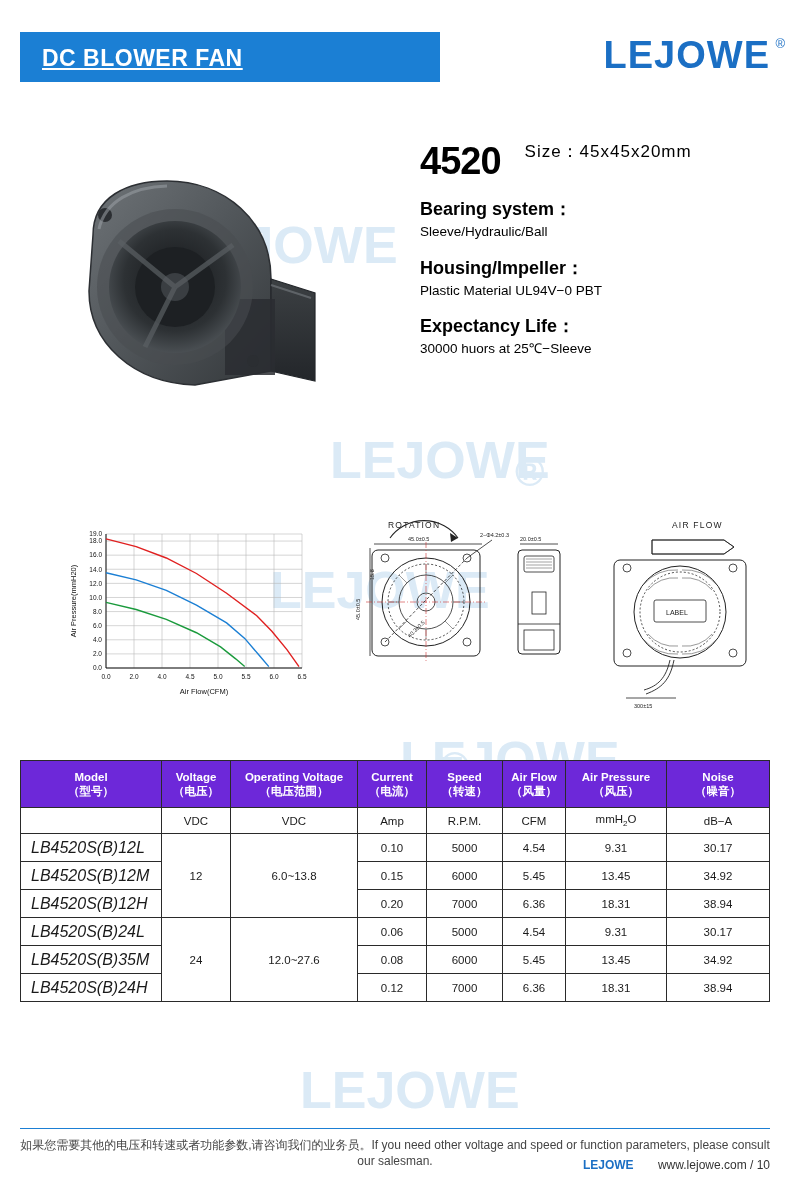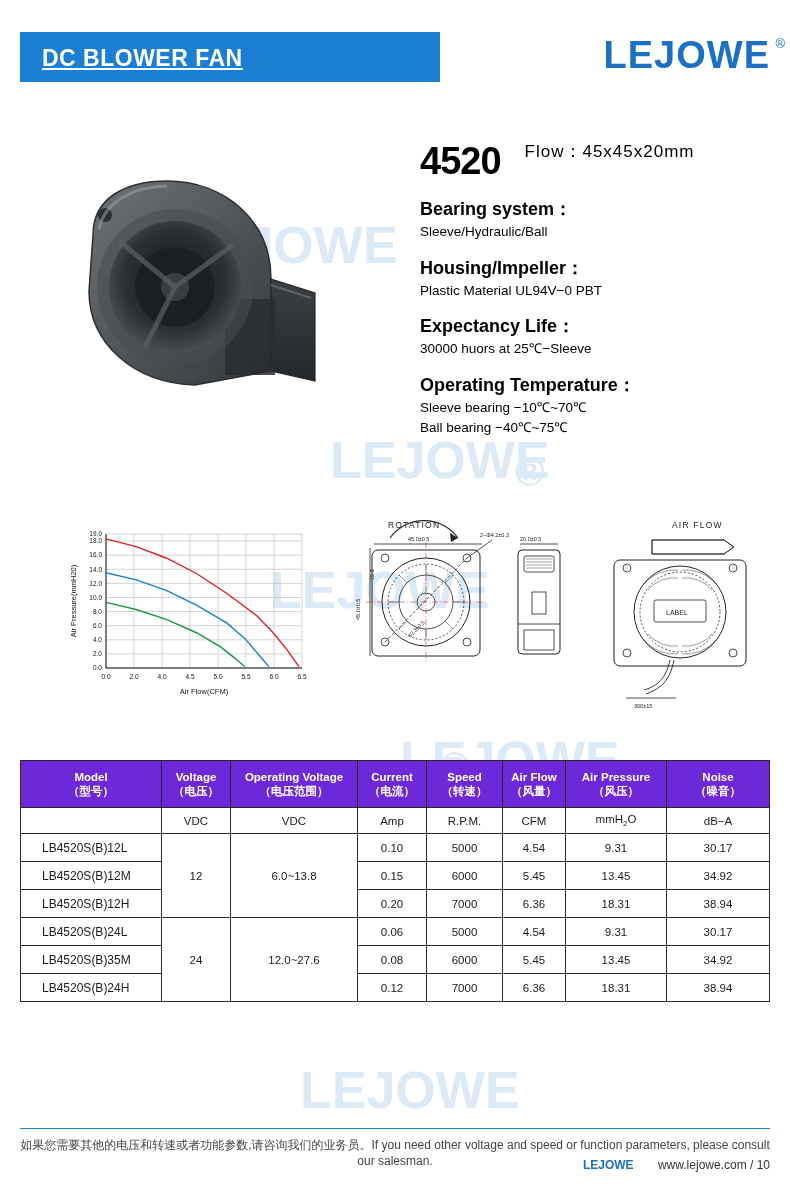--- a/index.html
+++ b/index.html
@@ -77,21 +77,21 @@
     background:#fff;
   }
   table.spec-table thead th{
     background:#6d28d9;color:#ffffff;font-weight:bold;
     line-height:1.25;height:46px;
   }
   table.spec-table .unit-row td{
     height:25px;font-size:11.5px;
   }
   table.spec-table td.model-cell{
-    text-align:left;padding-left:21px;font-size:12px;
+    text-align:left;padding-left:10px;font-size:16px;font-style:italic;
   }
   .sub{font-size:8px;vertical-align:sub;}
 
   
   .footer{
     position:absolute;left:20px;top:1128px;width:750px;
   }
   .footer-line{
     position:absolute;left:0;top:0;width:750px;height:1px;background:#1b7fd4;
   }
@@ -186,43 +186,38 @@
       <circle cx="178" cy="186" r="6" fill="#2b2e32"></circle>
 
       <path d="M24,54 C30,26 58,12 92,11" stroke="#9aa0a5" stroke-width="3" fill="none" opacity="0.55"></path>
       <path d="M196,110 L236,123" stroke="#787d82" stroke-width="2" fill="none" opacity="0.6"></path>
     </svg>
   </div>
 
   <div class="spec">
     <div class="model-line">
       <div class="model-no">4520</div>
-      <div class="model-size">Flow：45x45x20mm</div>
+      <div class="model-size">Size：45x45x20mm</div>
     </div>
 
     <div class="spec-group">
       <div class="spec-label">Bearing system：</div>
       <div class="spec-value">Sleeve/Hydraulic/Ball</div>
     </div>
 
     <div class="spec-group">
       <div class="spec-label">Housing/Impeller：</div>
       <div class="spec-value">Plastic Material UL94V−0 PBT</div>
     </div>
 
     <div class="spec-group">
       <div class="spec-label">Expectancy Life：</div>
       <div class="spec-value">30000 huors at 25℃−Sleeve</div>
     </div>
 
-    <div class="spec-group">
-      <div class="spec-label">Operating Temperature：</div>
-      <div class="spec-value">Sleeve bearing −10℃~70℃</div>
-      <div class="spec-value">Ball bearing −40℃~75℃</div>
-    </div>
 
   </div>
 
   <div class="chart">
     <svg id="chart-svg" width="250" height="200" viewBox="0 0 250 200">
           <line x1="46" y1="14" x2="46" y2="148" stroke="#b9b9b9" stroke-width="0.6"></line>
           <text x="46" y="159" font-size="6.5" fill="#111" text-anchor="middle">0.0</text>
           <line x1="74" y1="14" x2="74" y2="148" stroke="#b9b9b9" stroke-width="0.6"></line>
           <text x="74" y="159" font-size="6.5" fill="#111" text-anchor="middle">2.0</text>
           <line x1="102" y1="14" x2="102" y2="148" stroke="#b9b9b9" stroke-width="0.6"></line>

